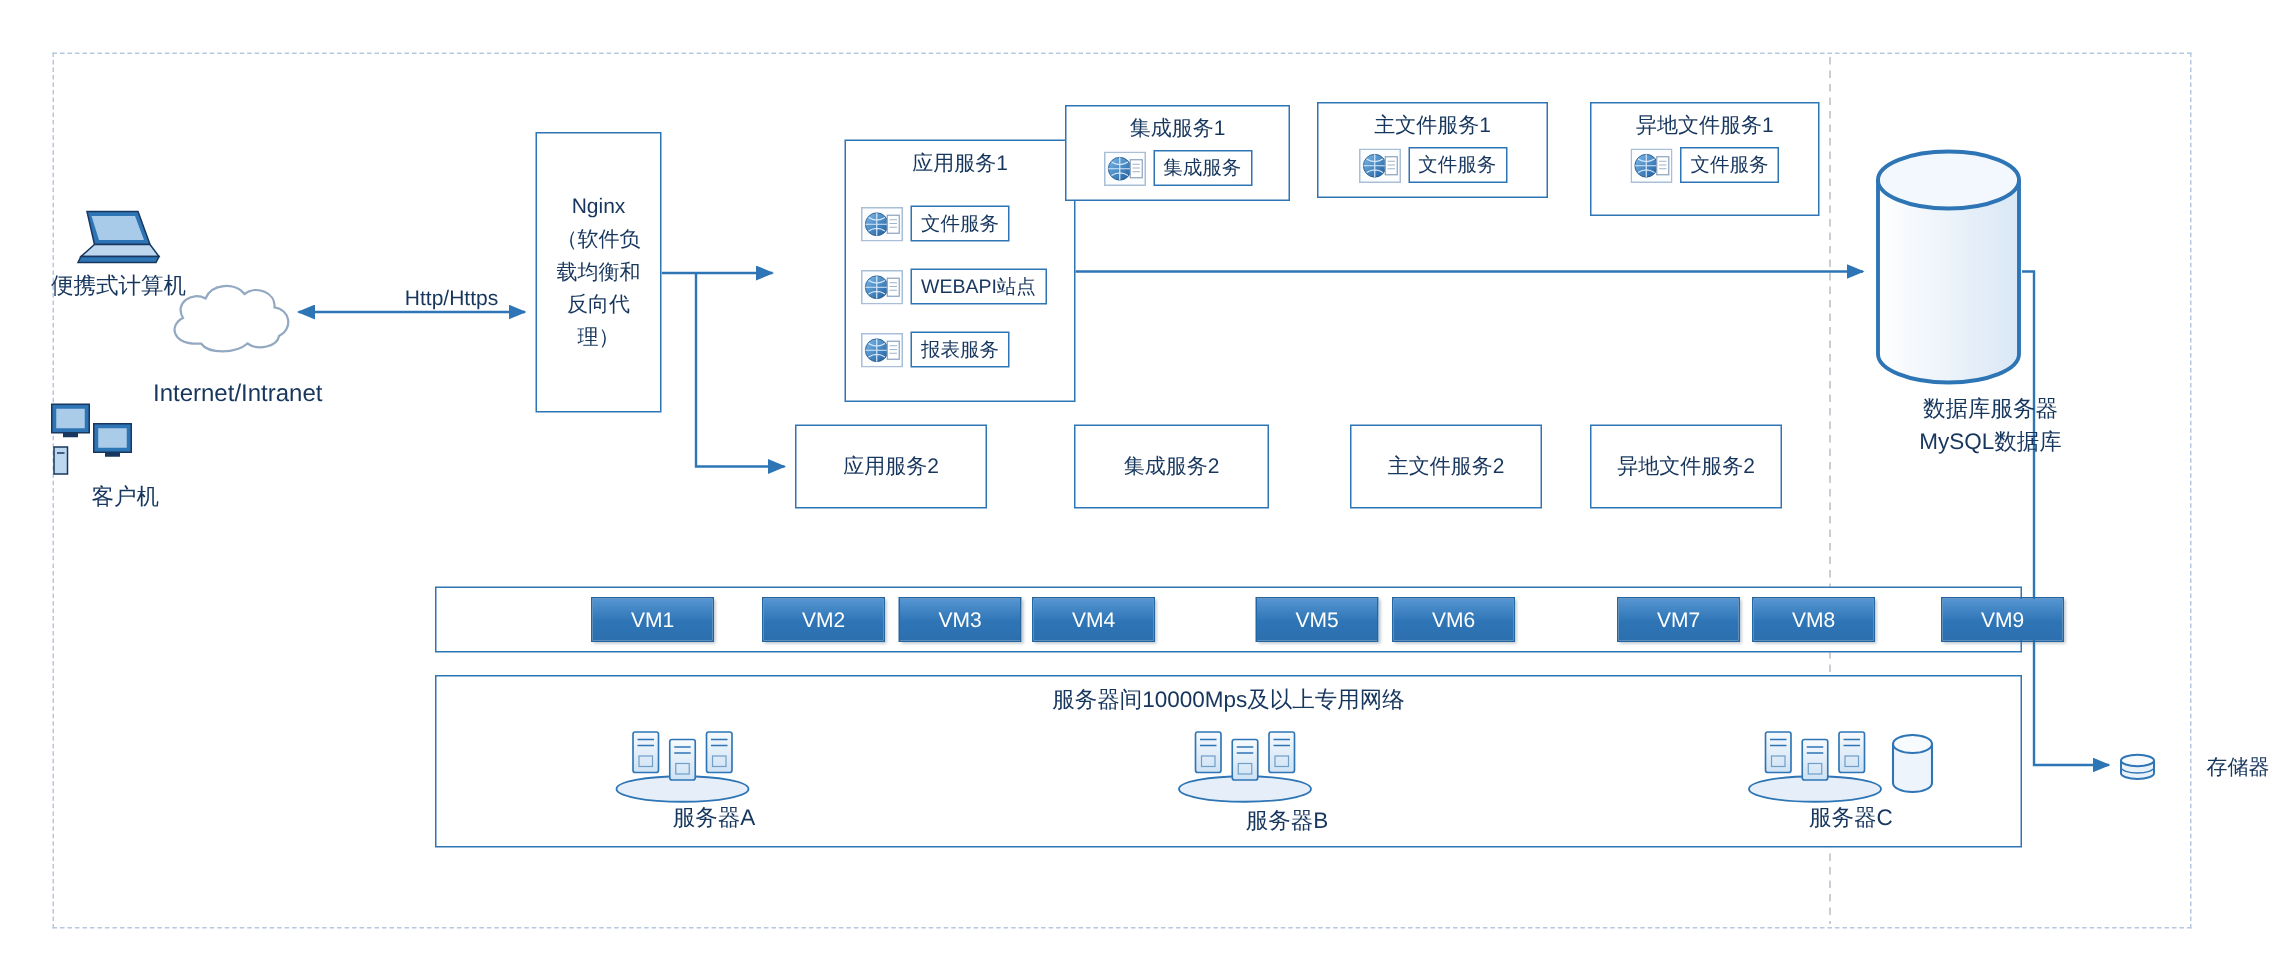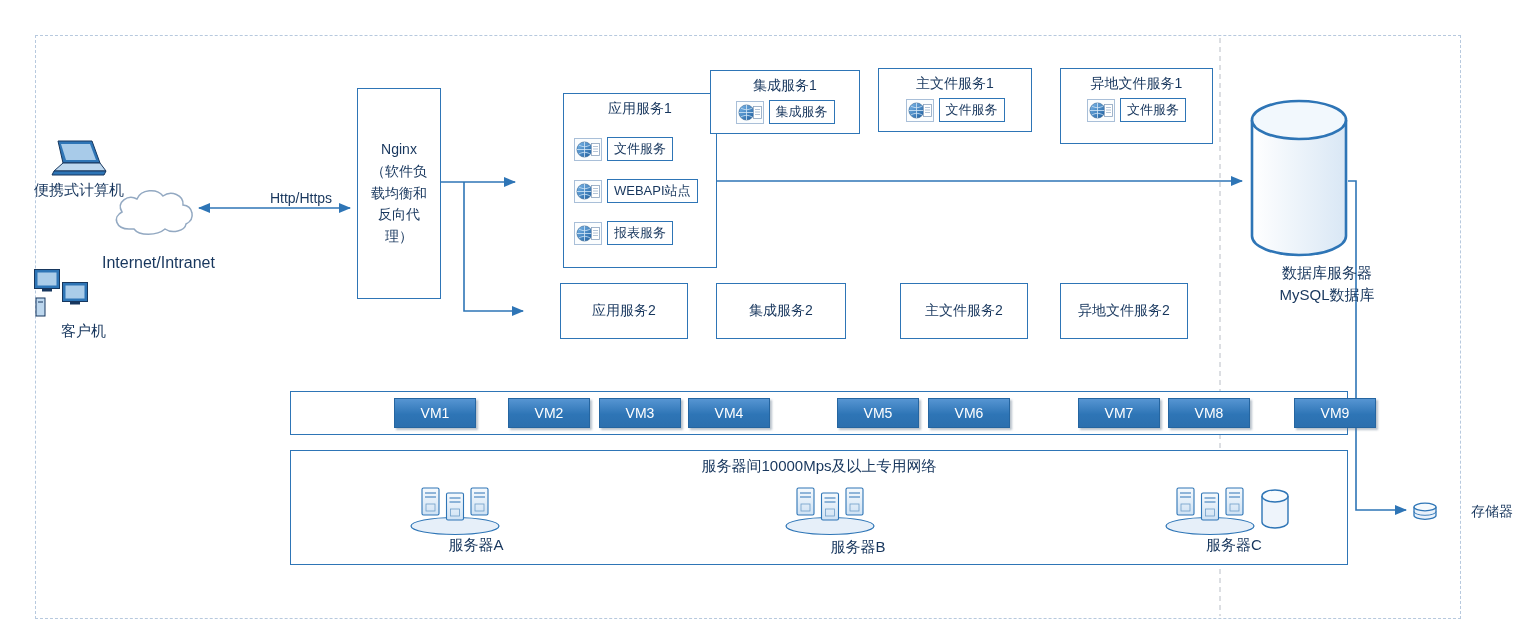--- a/index.html
+++ b/index.html
@@ -95,21 +95,21 @@
       <rect x="4.5" y="4.5" width="19" height="13" fill="#aacce9"></rect>
       <rect x="9" y="20.5" width="10" height="3" fill="#17375e"></rect>
     </g>
     <rect x="3" y="30" width="9" height="18" fill="#bdd7ee" stroke="#17375e"></rect>
     <line x1="5" y1="34" x2="10" y2="34" stroke="#17375e" stroke-width="1"></line>
   </svg>
   <div class="lbl" style="left:33px;top:322px">客户机</div>
 
   <div class="lbl center" style="left:213px;top:190px;width:120px;font-size:14px">Http/Https</div>
 
-  <div class="bluebox" style="left:357px;top:88px;width:84px;height:211px;display:flex;align-items:center;justify-content:center;">
+  <div class="bluebox" style="left:357px;top:88px;width:84px;height:187px;display:flex;align-items:center;justify-content:center;">
     <div class="nginxtxt">Nginx（软件负载均衡和反向代理）</div>
   </div>
 
   <div class="bluebox" style="left:518px;top:93px;width:154px;height:175px;margin-left:45px;">
     <div class="grouptitle">应用服务1</div>
     <div class="itemrow" style="left:10px;top:43px">
       <svg width="28" height="23" viewBox="0 0 28 23">
         <rect x="0.5" y="0.5" width="27" height="22" fill="#fbfdfe" stroke="#a9bfd8"></rect>
         <circle cx="10.5" cy="11.5" r="7.6" fill="url(#glb)" stroke="#1c4f80" stroke-width="0.5"></circle>
         <path d="M2.9 11.5h15.2M10.5 3.9v15.2M5 7c3.6 2.2 7.4 2.2 11 0M5 16c3.6-2.2 7.4-2.2 11 0" fill="none" stroke="#d6e8f8" stroke-width="0.8"></path>
@@ -175,21 +175,21 @@
         <rect x="0.5" y="0.5" width="27" height="22" fill="#fbfdfe" stroke="#a9bfd8"></rect>
         <circle cx="10.5" cy="11.5" r="7.6" fill="url(#glb)" stroke="#1c4f80" stroke-width="0.5"></circle>
         <path d="M2.9 11.5h15.2M10.5 3.9v15.2M5 7c3.6 2.2 7.4 2.2 11 0M5 16c3.6-2.2 7.4-2.2 11 0" fill="none" stroke="#d6e8f8" stroke-width="0.8"></path>
         <rect x="17.5" y="5.5" width="8" height="12" fill="#fff" stroke="#8ba2bd" stroke-width="0.8"></rect>
         <path d="M19 8.5h5M19 11h5M19 13.5h5" stroke="#9eb4cc" stroke-width="0.8"></path>
       </svg>
       <span class="taglabel">文件服务</span>
     </div>
   </div>
 
-  <div class="bluebox svc2" style="left:530px;top:283px;width:128px;height:56px;margin-left:30px;">
+  <div class="bluebox svc2" style="left:530px;top:283px;width:128px;height:56px;">
     <span>应用服务2</span>
   </div>
   <div class="bluebox svc2" style="left:716px;top:283px;width:130px;height:56px;">
     <span>集成服务2</span>
   </div>
   <div class="bluebox svc2" style="left:900px;top:283px;width:128px;height:56px;">
     <span>主文件服务2</span>
   </div>
   <div class="bluebox svc2" style="left:1060px;top:283px;width:128px;height:56px;">
     <span>异地文件服务2</span>

